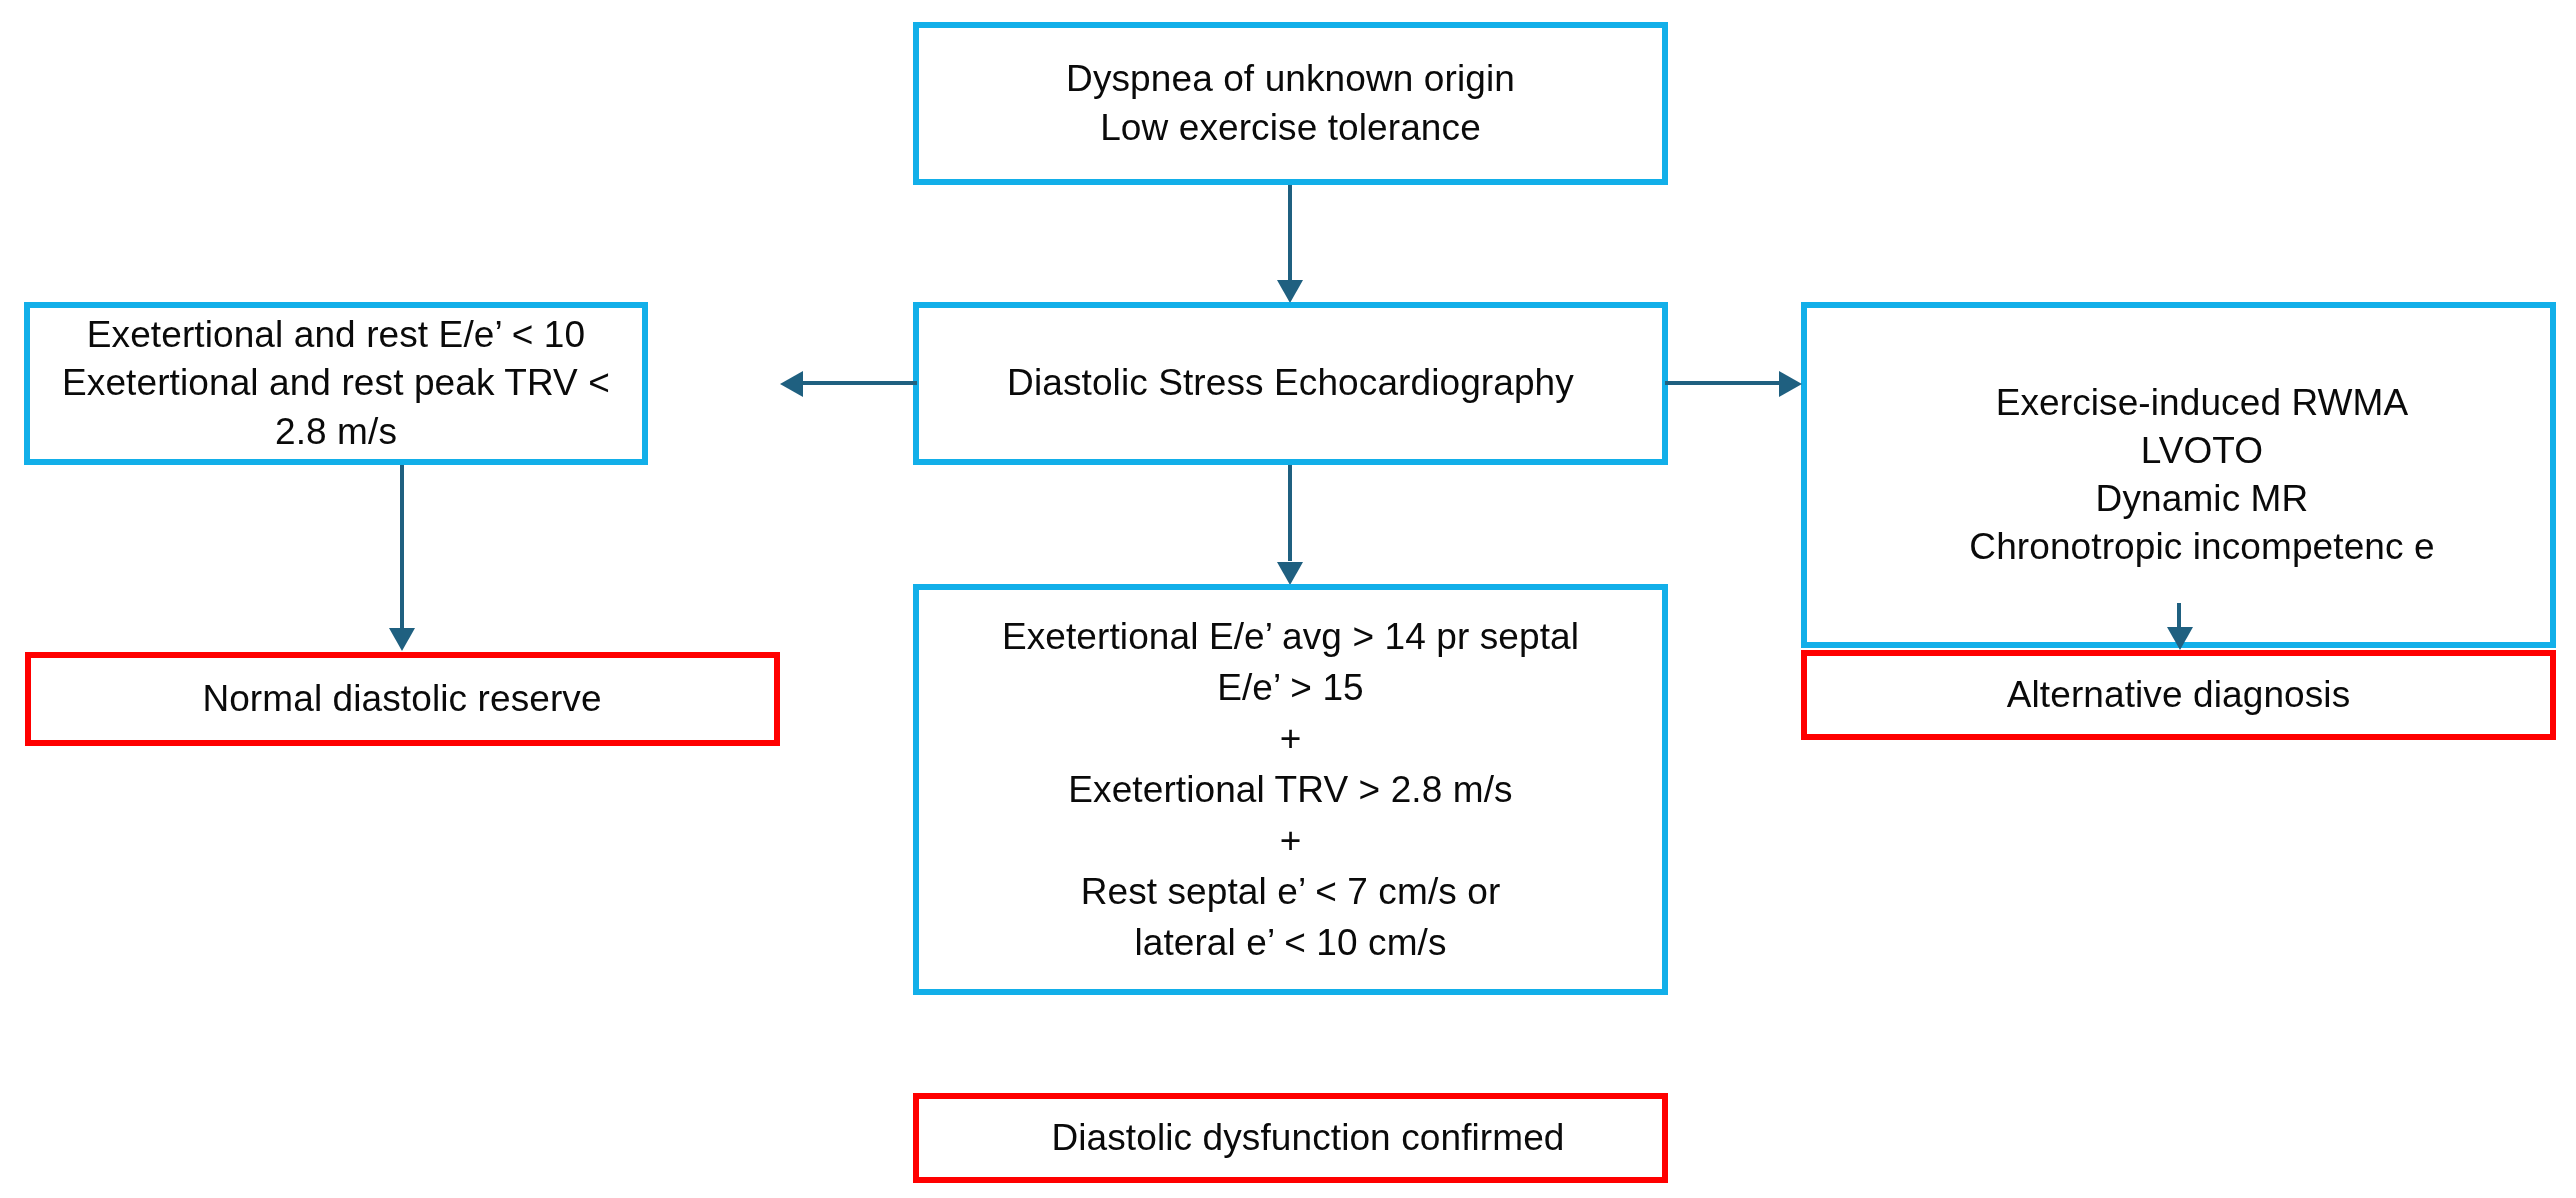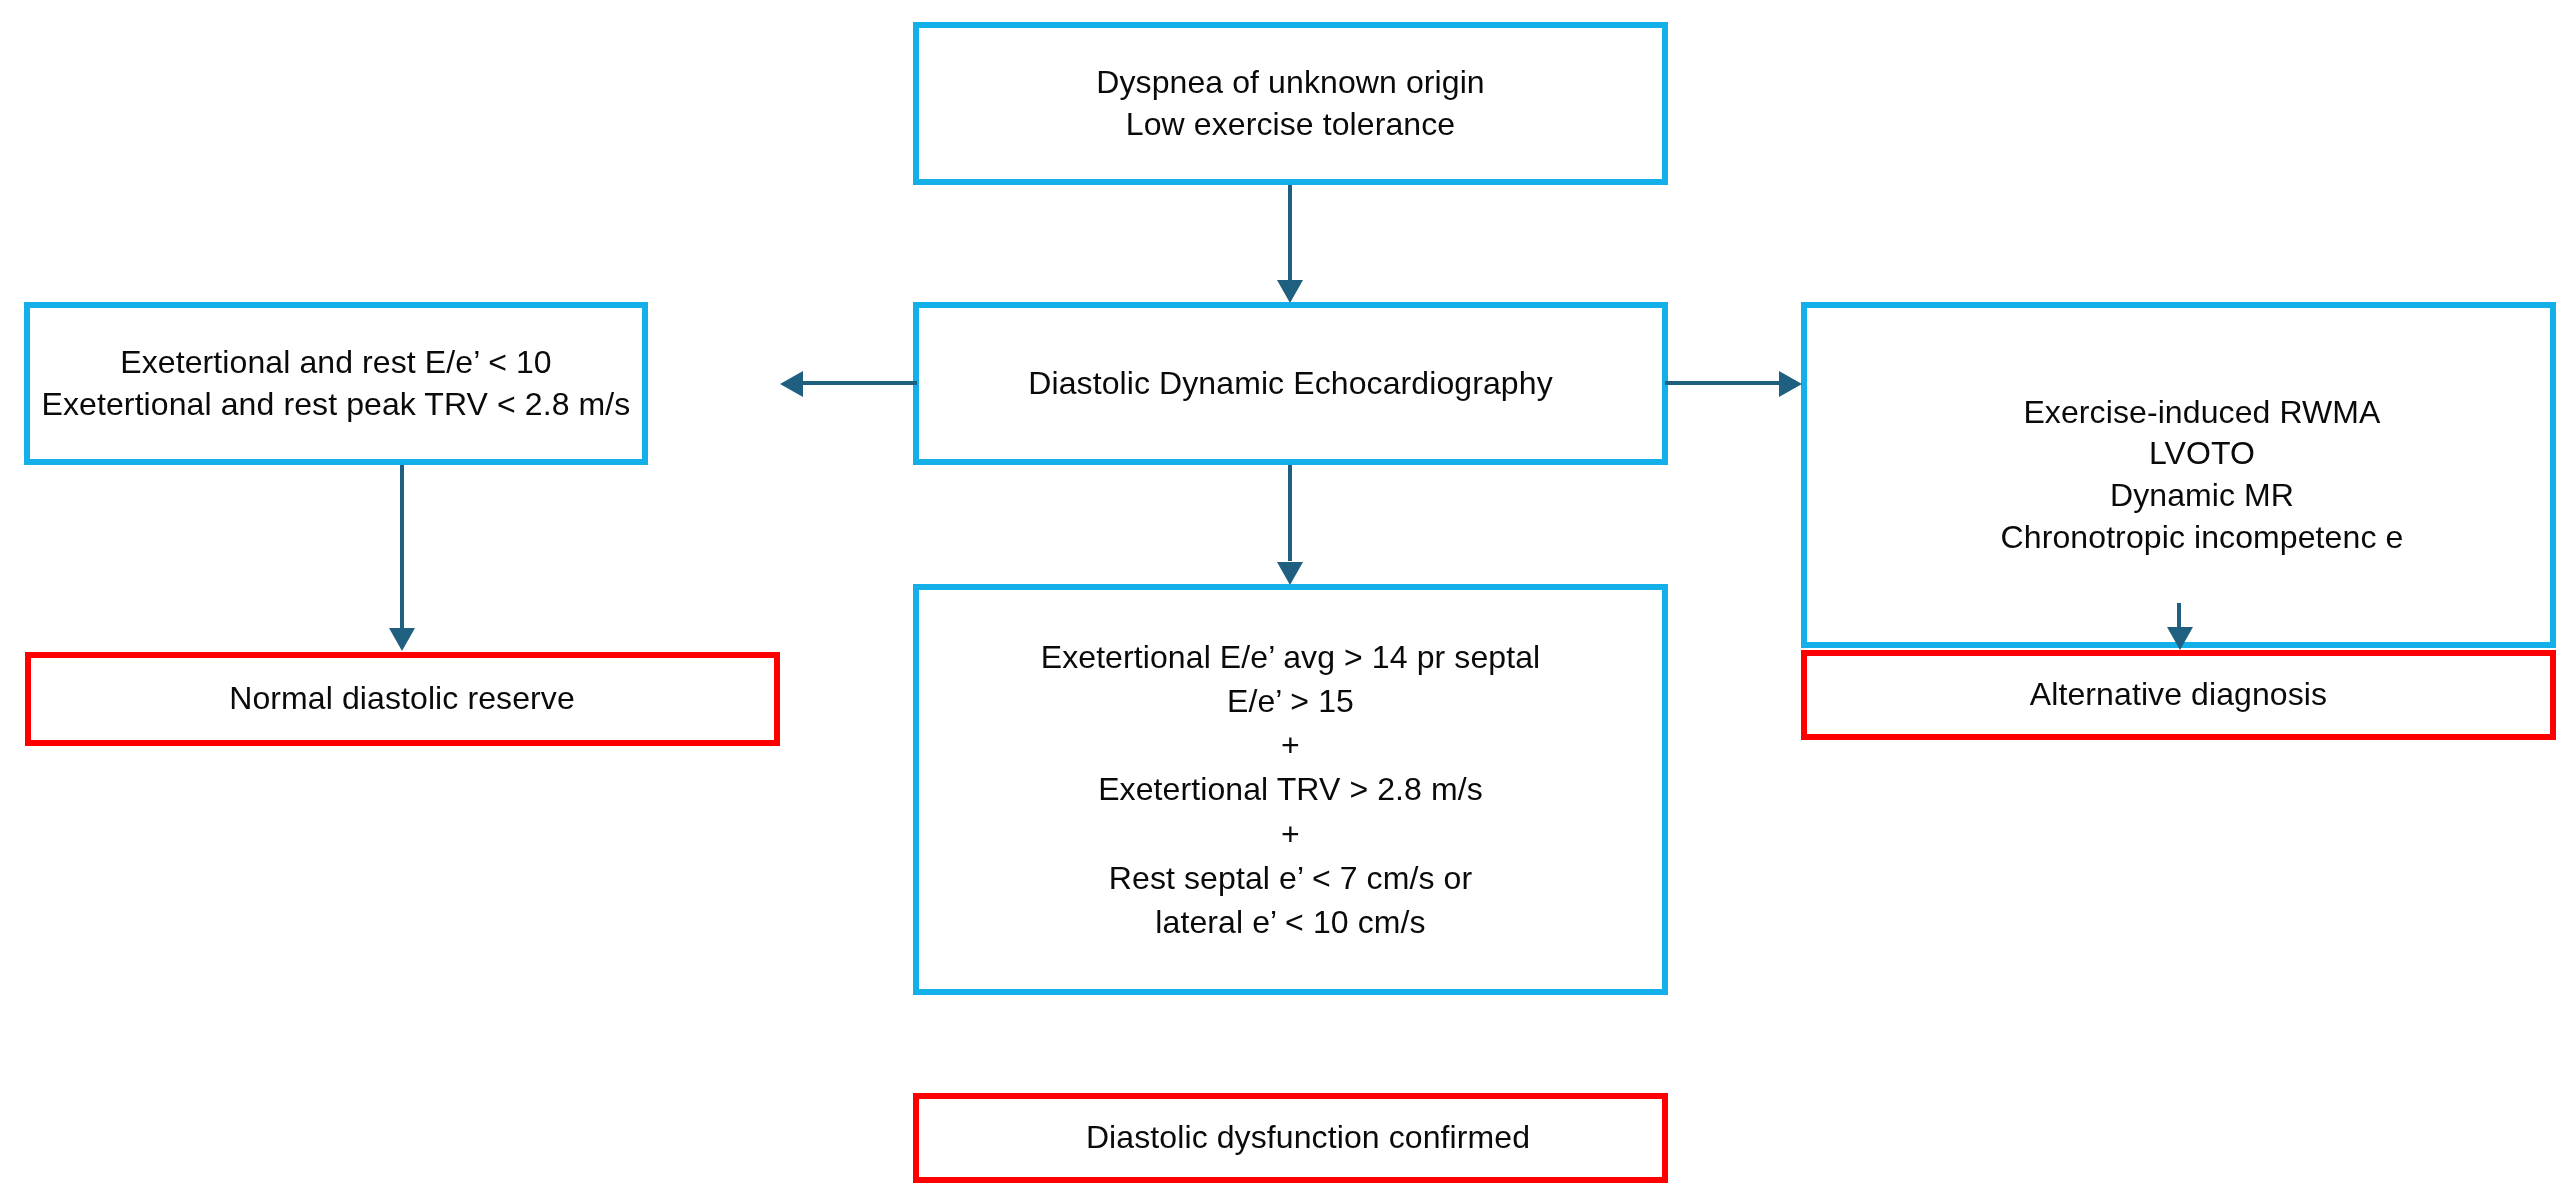--- a/index.html
+++ b/index.html
@@ -23,21 +23,21 @@
     display: flex;
     align-items: center;
     justify-content: center;
     text-align: center;
   }
   .node.blue  { border: 6.1px solid #12AFE9; }
   .node.red   { border: 6.1px solid #FF0000; }
 
   .node .label {
     color: #0a0a0a;
-    font-size: 32px;
+    font-size: 37px;
     line-height: 1.30;
     letter-spacing: 0.1px;
     white-space: pre-line;
     padding: 0 10.5px;
   }
   .node.criteria .label { line-height: 1.38; }
 
   
   .conn {
     position: absolute;
@@ -79,21 +79,21 @@
 
   <div class="conn v" style="left:1288px; top:185px; height:95px;"></div>
   <div class="arrowhead down" style="left:1277px; top:280px;"></div>
 
   <div class="node blue" style="left:24px; top:302px; width:624px; height:163px;">
     <div class="label">Exetertional and rest E/e’ &lt; 10
 Exetertional and rest peak TRV &lt; 2.8 m/s</div>
   </div>
 
   <div class="node blue" style="left:913px; top:302px; width:755px; height:163px;">
-    <div class="label">Diastolic Dynamic  Echocardiography</div>
+    <div class="label">Diastolic Stress  Echocardiography</div>
   </div>
 
   <div class="node blue" style="left:1801px; top:302px; width:755px; height:346px;padding-left:47px;">
     <div class="label">Exercise-induced RWMA
 LVOTO
 Dynamic MR
 Chronotropic incompetenc e</div>
   </div>
 
   <div class="conn h" style="left:803px; top:381px; width:114px;"></div>

